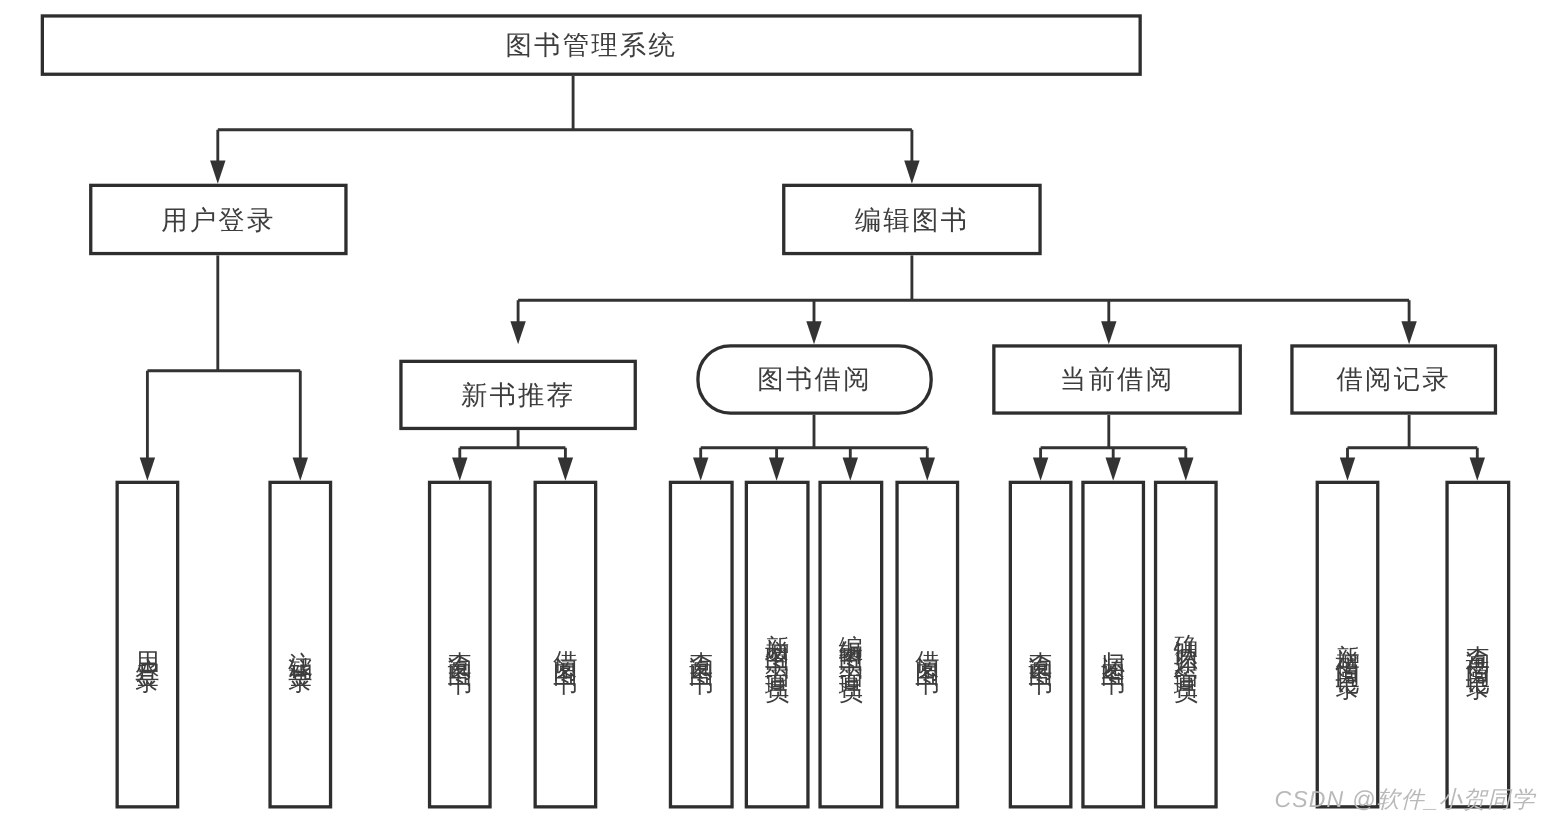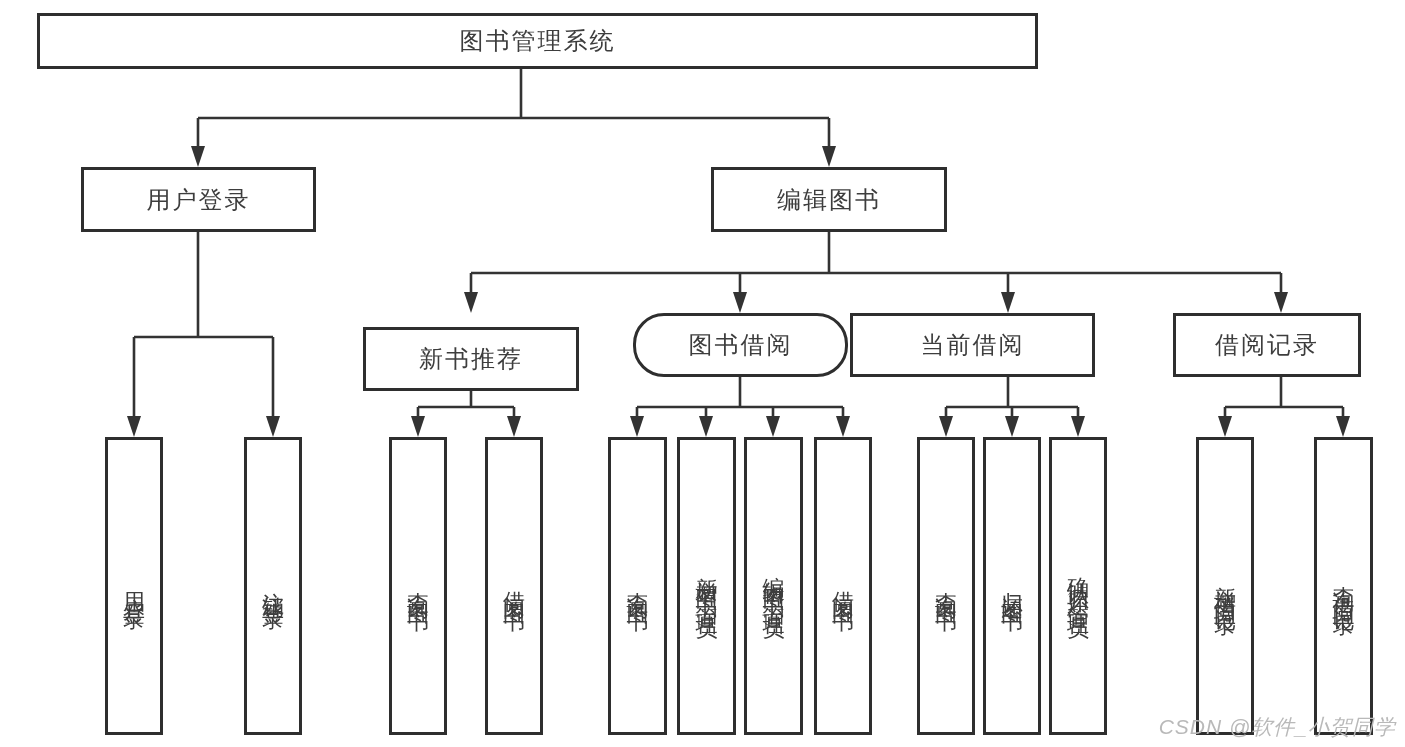--- a/index.html
+++ b/index.html
@@ -119,21 +119,21 @@
   <div class="node" style="left:711px; top:167px; width:236px; height:65px;">
     <span>编辑图书</span>
   </div>
 
   <div class="node" style="left:363px; top:327px; width:216px; height:64px;">
     <span>新书推荐</span>
   </div>
   <div class="node" style="left:633px; top:313px; width:215px; height:64px;border-radius:31px;">
     <span>图书借阅</span>
   </div>
-  <div class="node" style="left:850px; top:313px; width:245px; height:64px;align-items:center;">
+  <div class="node" style="left:902px; top:313px; width:227px; height:64px;align-items:center;">
     <span>当前借阅</span>
   </div>
   <div class="node" style="left:1173px; top:313px; width:188px; height:64px;">
     <span>借阅记录</span>
   </div>
 
   <div class="leaf" style="left:105px;">
     <span>用户登录</span>
   </div>
   <div class="leaf" style="left:244px;">

